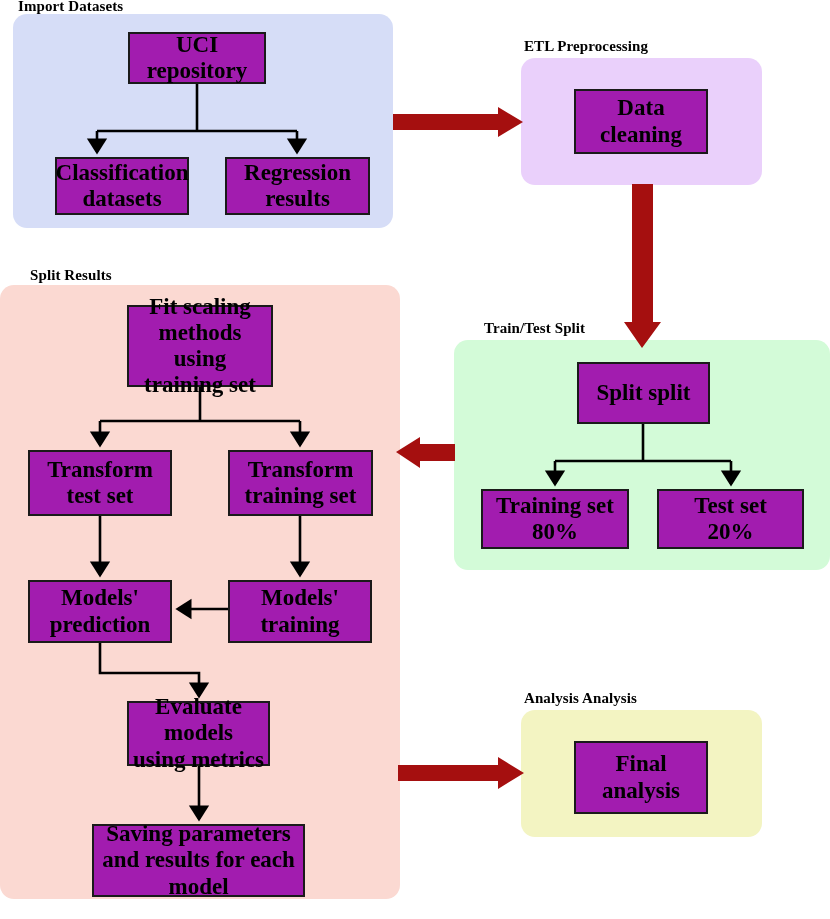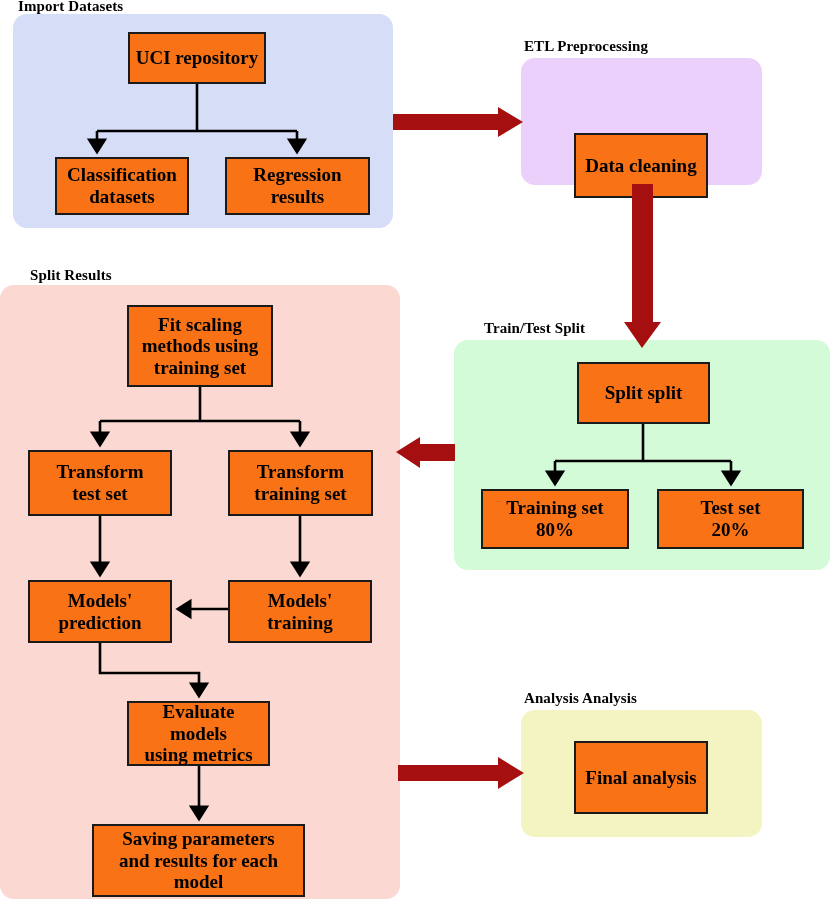--- a/index.html
+++ b/index.html
@@ -4,23 +4,23 @@
 <style>
   html,body{margin:0;padding:0;background:#ffffff;}
   body{width:830px;height:919px;overflow:hidden;
        font-family:"Liberation Serif","DejaVu Serif",serif;}
   #stage{position:relative;width:830px;height:919px;background:#fff;}
 
   .group{position:absolute;border-radius:14px;}
   .group-label{position:absolute;font-weight:bold;font-size:15px;color:#000;
                white-space:nowrap;letter-spacing:.1px;}
 
-  .node{position:absolute;background:#f97316;border:2.5px solid #1a1a1a;
+  .node{position:absolute;background:#a21caf;border:2.5px solid #1a1a1a;
         display:flex;align-items:center;justify-content:center;text-align:center;
-        font-weight:bold;font-size:19px;line-height:1.14;color:#000;
+        font-weight:bold;font-size:23px;line-height:1.14;color:#000;
         box-sizing:border-box;padding:16px 4px;}
 
   svg.wires{position:absolute;left:0;top:0;width:830px;height:919px;
             pointer-events:none;overflow:visible;}
 </style>
 </head>
 <body>
 
 <div id="stage">
 
@@ -29,21 +29,21 @@
 
   <div class="node" style="left:128px;top:32px;width:138px;height:52px;">UCI repository</div>
   <div class="node" style="left:30px;top:157px;width:134px;height:58px;white-space:pre-line;margin-left:25px;">Classification
 datasets</div>
   <div class="node" style="left:225px;top:157px;width:145px;height:58px;white-space:pre-line;">Regression
 results</div>
 
   <div class="group-label" style="left:524px;top:38px;">ETL Preprocessing</div>
   <div class="group" style="left:521px;top:58px;width:241px;height:127px;background:#ead0fb;"></div>
 
-  <div class="node" style="left:574px;top:89px;width:134px;height:65px;margin-top:44px;">Data cleaning</div>
+  <div class="node" style="left:574px;top:89px;width:134px;height:65px;">Data cleaning</div>
 
   <div class="group-label" style="left:484px;top:320px;">Train/Test Split</div>
   <div class="group" style="left:454px;top:340px;width:376px;height:230px;background:#d3fbd8;"></div>
 
   <div class="node" style="left:577px;top:362px;width:133px;height:62px;">Split split</div>
   <div class="node" style="left:481px;top:489px;width:148px;height:60px;white-space:pre-line;">Training set
 80%</div>
   <div class="node" style="left:657px;top:489px;width:147px;height:60px;white-space:pre-line;">Test set
 20%</div>
 

